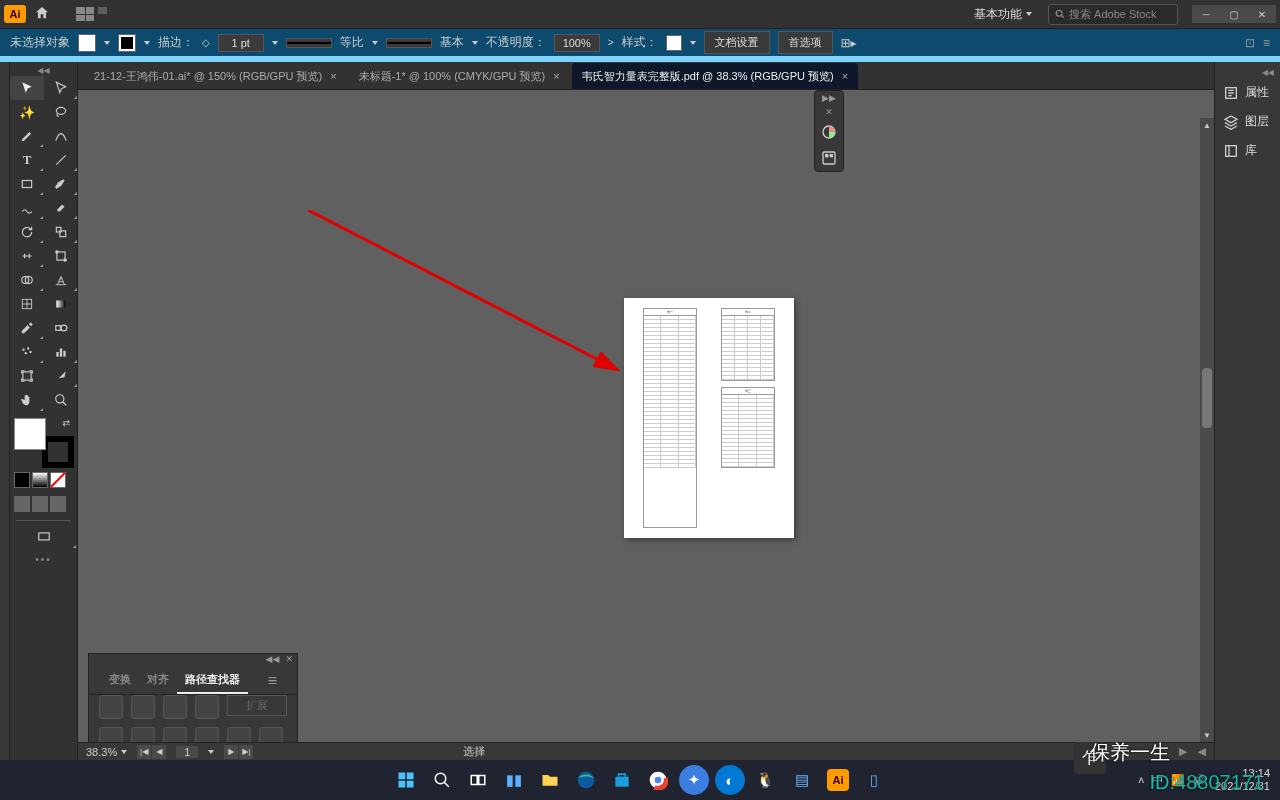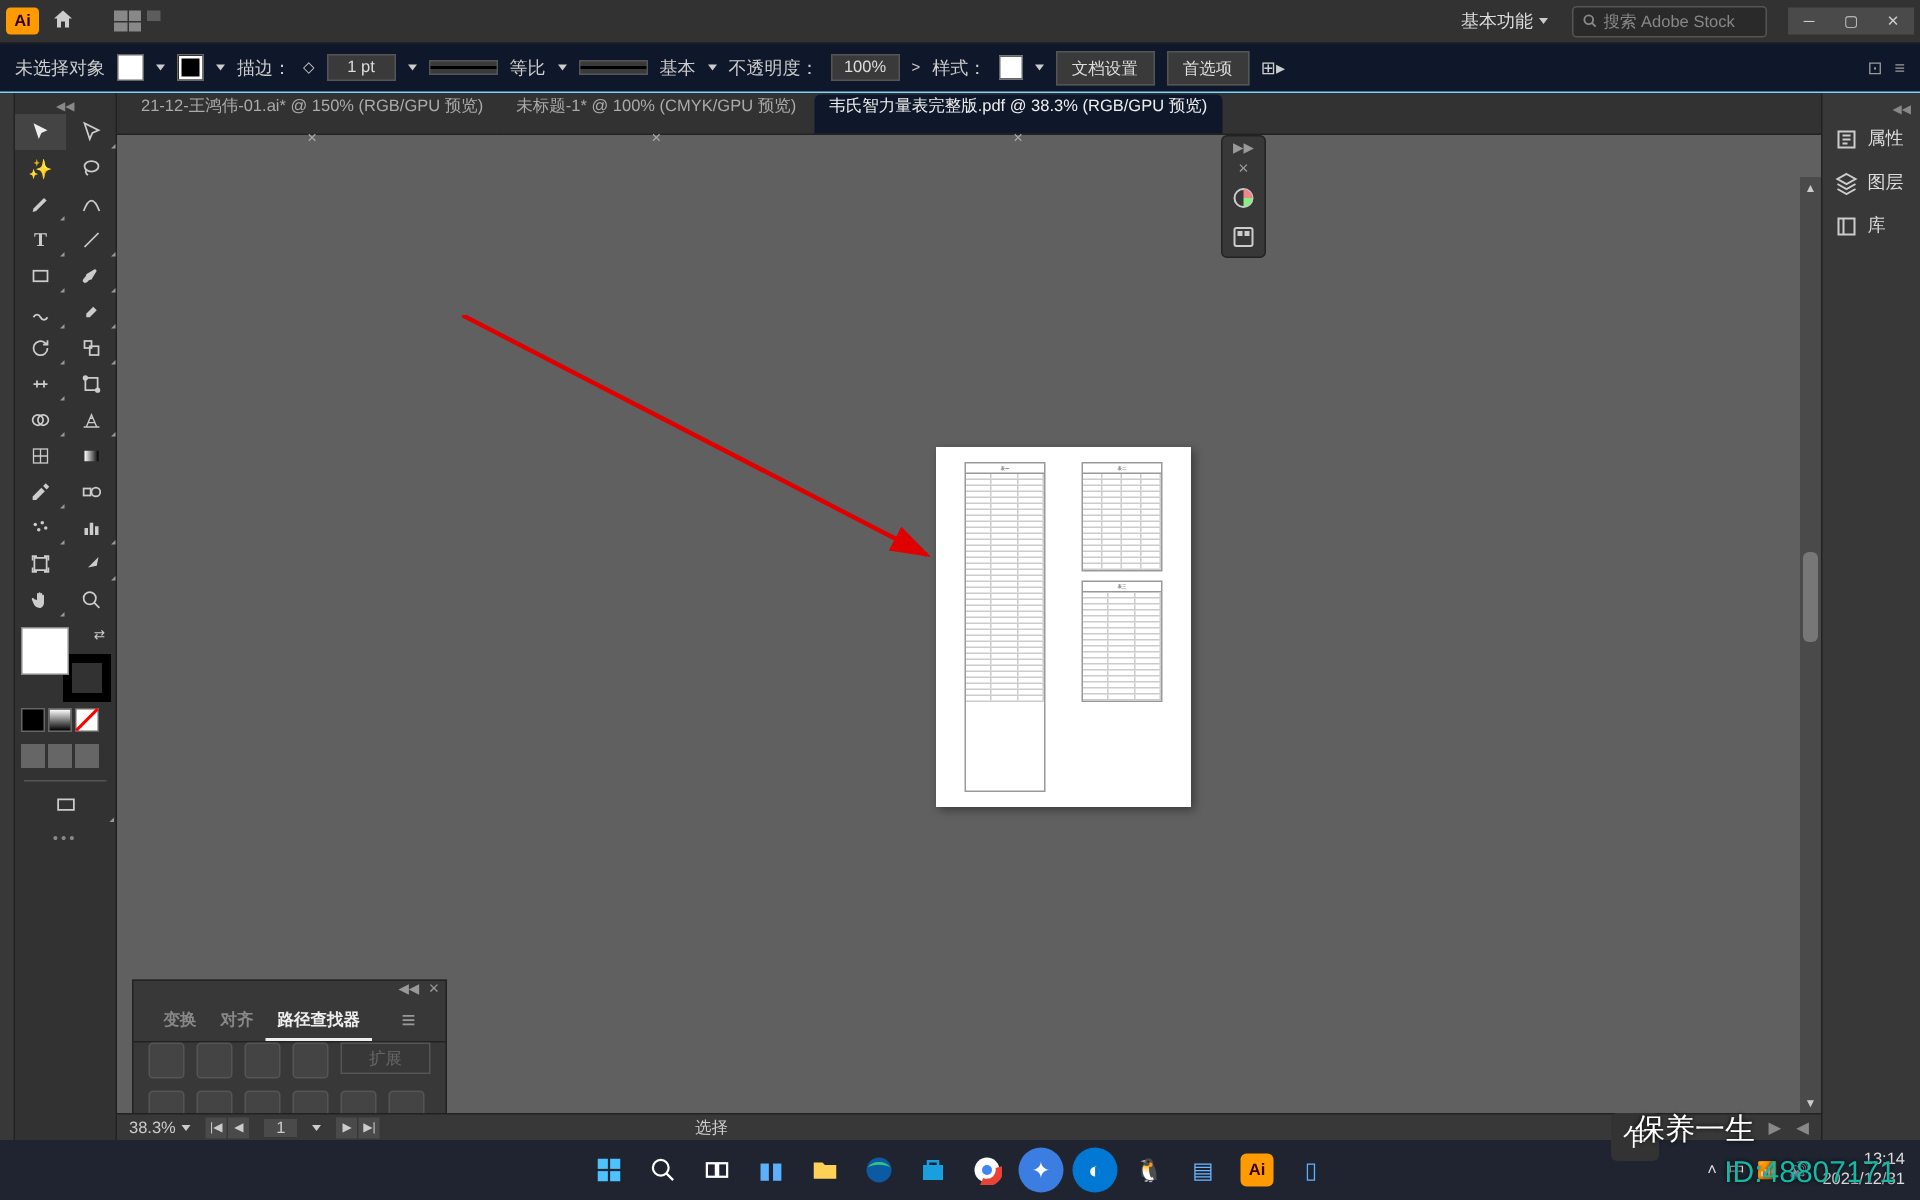--- a/index.html
+++ b/index.html
@@ -14,21 +14,21 @@
 .titlebar-grid { width: 18px; height: 14px; margin-left: 10px; display: grid; grid-template-columns: 1fr 1fr; grid-template-rows: 1fr 1fr; gap: 1px; }
 .titlebar-grid > div { background: #888; }
 .titlebar-right { margin-left: auto; display: flex; align-items: center; gap: 8px; text-align: center; }
 .workspace-label { color: #ddd; font-size: 12px; padding: 3px 8px; display: flex; align-items: center; gap: 4px; }
 .chev-down { border-left: 3px solid transparent; border-right: 3px solid transparent; border-top: 4px solid #ccc; }
 .search-stock { background: #2a2a2a; border: 1px solid #555; border-radius: 3px; padding: 2px 6px; font-size: 11px; color: #888; width: 130px; display: flex; align-items: center; gap: 4px; }
 .window-controls { display: flex; background: #4a4a4a; margin-left: 6px; }
 .window-btn { width: 28px; height: 18px; display: flex; align-items: center; justify-content: center; color: #ccc; font-size: 10px; }
 
 
-.options-bar { height: 34px; background: #0f172a; border-top: 1px solid #222; border-bottom: 1px solid #7dd3fc; display: flex; align-items: center; padding: 0 10px; gap: 8px; font-size: 12px; color: #ccc; }
+.options-bar { height: 34px; background: #0c4a6e; border-top: 1px solid #222; border-bottom: 6px solid #7dd3fc; display: flex; align-items: center; padding: 0 10px; gap: 8px; font-size: 12px; color: #ccc; }
 .opt-label { color: #ccc; }
 .swatch { width: 18px; height: 18px; border: 1px solid #666; }
 .swatch.white { background: #fff; }
 .swatch.black { background: #000; box-shadow: inset 0 0 0 2px #fff; }
 .opt-input { background: #3a3a3a; border: 1px solid #555; padding: 2px 4px; width: 46px; font-size: 11px; color: #ddd; text-align: center; }
 .stroke-sample { width: 46px; height: 10px; background: #3a3a3a; border: 1px solid #555; display: flex; align-items: center; }
 .stroke-line { width: 100%; height: 2px; background: #000; }
 .opt-btn { background: #3a3a3a; border: 1px solid #555; padding: 3px 10px; font-size: 11px; color: #ddd; }
 .options-right { margin-left: auto; display: flex; gap: 8px; align-items: center; }
 
@@ -50,21 +50,21 @@
 .mode-sq.none::after { content: ''; position: absolute; width: 140%; height: 2px; background: red; transform: rotate(-45deg); top: 45%; left: -20%; }
 .screen-modes { display: flex; padding: 4px; gap: 2px; }
 .dots-btn { height: 12px; display: flex; align-items: center; justify-content: center; color: #888; font-size: 10px; letter-spacing: 2px; margin: 4px 0 0 0; }
 
 
 .left-strip { width: 10px; background: #383838; border-right: 1px solid #222; position: relative; }
 
 
 .doc-area { flex: 1; background: #606060; display: flex; flex-direction: column; position: relative; }
 .doc-tabs { height: 28px; background: #323232; display: flex; align-items: flex-end; border-bottom: 1px solid #222; padding-left: 6px; }
-.doc-tab { height: 26px; padding: 0 10px; background: #323232; color: #aaa; font-size: 11px; display: flex; align-items: center; gap: 8px; border-top-left-radius: 4px; border-top-right-radius: 4px; margin-right: 2px; flex-direction: column; }
+.doc-tab { height: 26px; padding: 0 10px; background: #323232; color: #aaa; font-size: 11px; display: flex; align-items: center; gap: 8px; border-top-left-radius: 4px; border-top-right-radius: 4px; margin-right: 2px; }
 .doc-tab.active { background: #0f172a; color: #eee; }
 .doc-tab-close { font-size: 11px; color: #aaa; }
 .canvas-container { flex: 1; position: relative; overflow: hidden; }
 .artboard { position: absolute; left: 546px; top: 208px; width: 170px; height: 240px; background: #fff; box-shadow: 2px 2px 6px rgba(0,0,0,.4); }
 .artboard-content { position: absolute; inset: 10px; font-size: 3px; color: #333; display: flex; flex-wrap: wrap; gap: 6px; justify-content: space-around; }
 .mini-table { border: 0.5px solid #999; width: 54px; }
 .mini-table .mt-title { font-size: 3px; text-align: center; border-bottom: 0.5px solid #999; padding: 1px; }
 .mini-row { display: flex; border-bottom: 0.5px solid #ccc; height: 4px; }
 .mini-row > div { border-right: 0.5px solid #ccc; flex: 1; }
 .red-arrow-svg { position: absolute; top: 120px; left: 230px; width: 320px; height: 170px; pointer-events: none; }

